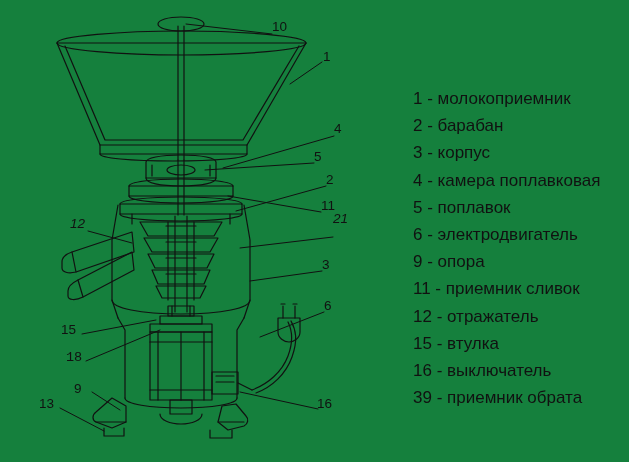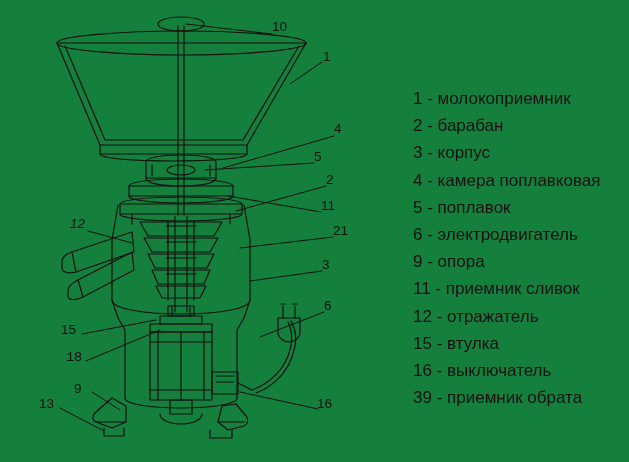--- a/index.html
+++ b/index.html
@@ -170,21 +170,21 @@
       </g>
     </g>
   </svg>
 
   <div class="callout" style="left:272px; top:20px;">10</div>
   <div class="callout" style="left:323px; top:50px;">1</div>
   <div class="callout" style="left:334px; top:122px;">4</div>
   <div class="callout" style="left:314px; top:150px;">5</div>
   <div class="callout" style="left:326px; top:173px;">2</div>
   <div class="callout" style="left:321px; top:199px;">11</div>
-  <div class="callout" style="left:333px; top:224px;">21</div>
+  <div class="callout" style="left:333px; top:212px;font-style:italic;">21</div>
   <div class="callout" style="left:70px;  top:217px;font-style:italic;">12</div>
   <div class="callout" style="left:322px; top:258px;">3</div>
   <div class="callout" style="left:324px; top:299px;">6</div>
   <div class="callout" style="left:61px;  top:323px;">15</div>
   <div class="callout" style="left:66px;  top:351px;font-family:Liberation Mono, monospace;">18</div>
   <div class="callout" style="left:74px;  top:382px;">9</div>
   <div class="callout" style="left:39px;  top:397px;">13</div>
   <div class="callout" style="left:317px; top:397px;">16</div>
 
   <div class="legend">

